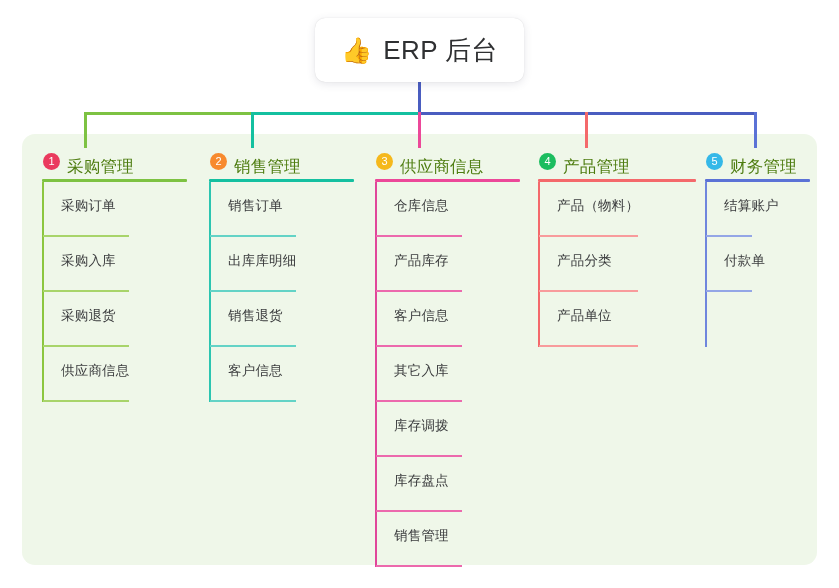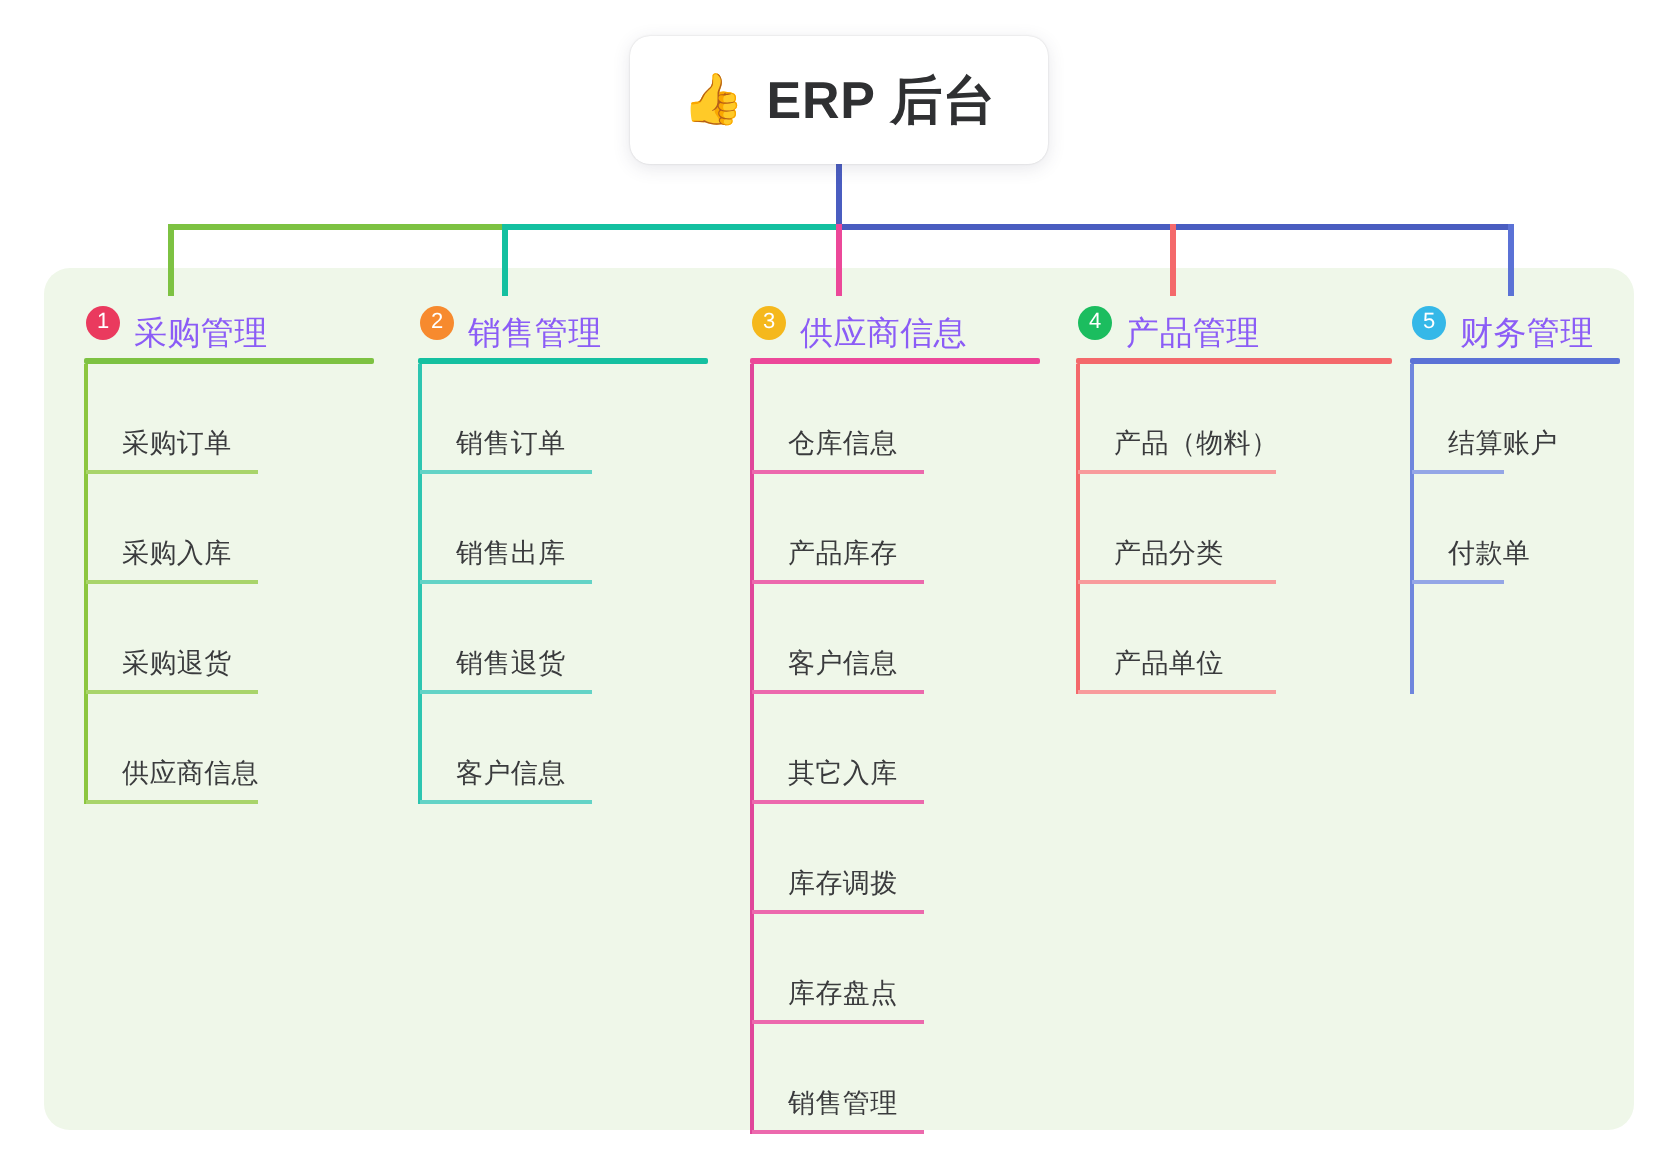--- a/index.html
+++ b/index.html
@@ -38,21 +38,21 @@
   .title-emoji {
     font-size: 25px;
     line-height: 1;
     display: inline-block;
   }
   .title-text {
     font-size: 26px;
     color: #2f3032;
     letter-spacing: 0.4px;
     white-space: nowrap;
-    font-weight: 700;
+    font-weight: 400;
   }
 
   
   .conn { position: absolute; z-index: 4; }
 
   
   .panel {
     position: absolute;
     left: 22px;
     top: 134px;
@@ -82,21 +82,21 @@
     border-radius: 50%;
     color: #ffffff;
     font-size: 11px;
     line-height: 17px;
     text-align: center;
     flex: 0 0 auto;
     font-weight: 400;
   }
   .col-title {
     font-size: 16.5px;
-    color: #8b5cf6;
+    color: #4d7c0f;
     white-space: nowrap;
     letter-spacing: 0.2px;
     margin-top: 12px;
   }
   .head-rule {
     height: 3px;
     border-radius: 1px;
     margin-top: 5px;
   }
 
@@ -114,21 +114,21 @@
     position: relative;
     height: 55px;
     display: flex;
     align-items: flex-end;
     padding-left: 19px;
   }
   .item-label {
     font-size: 13.5px;
     color: #3a3b3d;
     white-space: nowrap;
-    padding-bottom: 6px;
+    padding-bottom: 22px;
     letter-spacing: 0.2px;
   }
   .item-rule {
     position: absolute;
     left: 1px;
     bottom: 0;
     height: 1.6px;
   }
 </style>
 </head>
@@ -188,21 +188,21 @@
           <span class="col-title">销售管理</span>
         </div>
         <div class="head-rule" style="background: rgb(20, 192, 160); width: 145px;"></div>
         <div class="items">
           <div class="spine" style="background: rgb(44, 197, 176); height: 220px;"></div>
           <div class="item">
             <span class="item-label">销售订单</span>
             <div class="item-rule" style="background: rgb(99, 211, 198); width: 86px;"></div>
           </div>
           <div class="item">
-            <span class="item-label">销售出库</span>
+            <span class="item-label">出库库明细</span>
             <div class="item-rule" style="background: rgb(99, 211, 198); width: 86px;"></div>
           </div>
           <div class="item">
             <span class="item-label">销售退货</span>
             <div class="item-rule" style="background: rgb(99, 211, 198); width: 86px;"></div>
           </div>
           <div class="item">
             <span class="item-label">客户信息</span>
             <div class="item-rule" style="background: rgb(99, 211, 198); width: 86px;"></div>
           </div>

